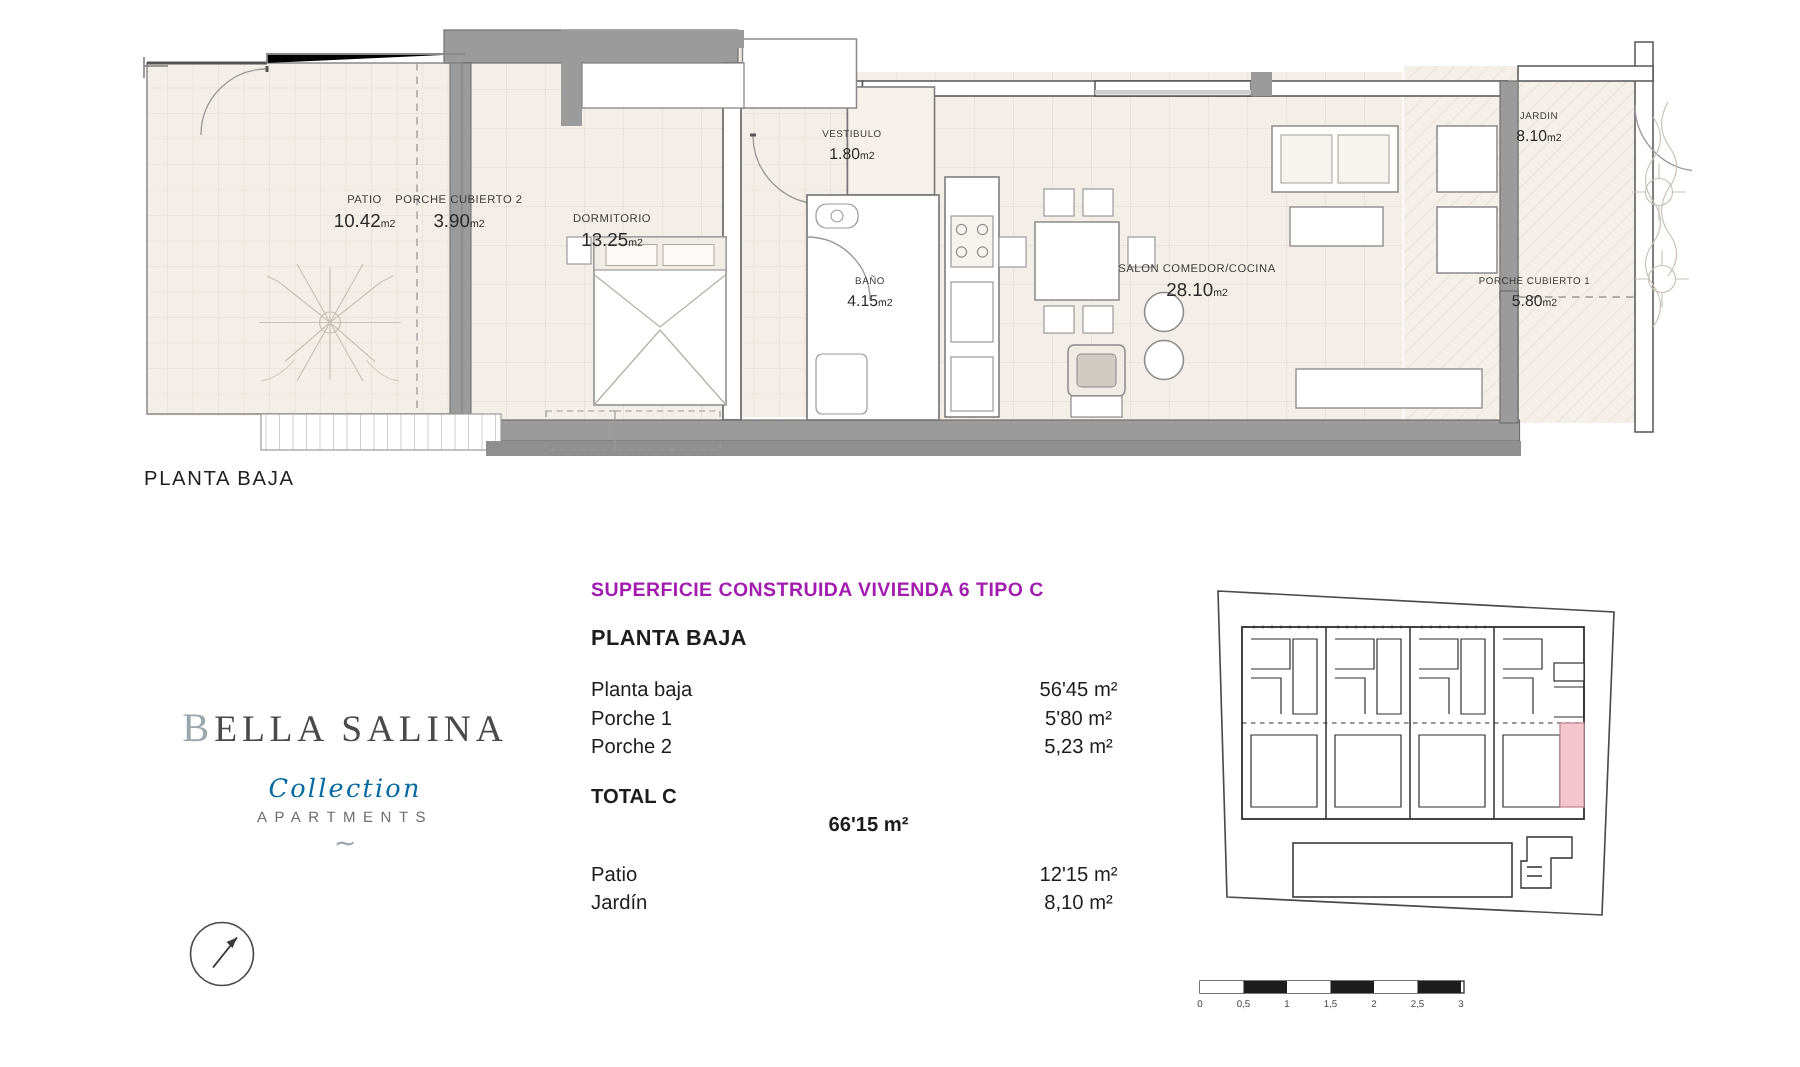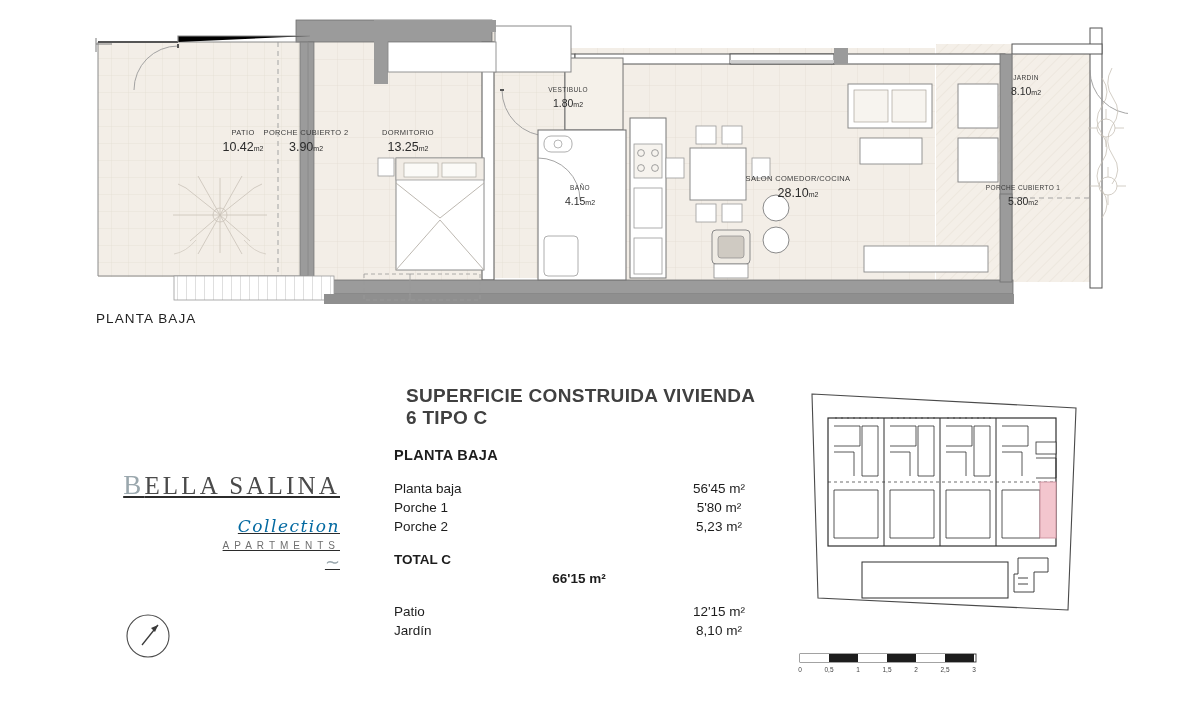--- a/index.html
+++ b/index.html
@@ -64,26 +64,25 @@
   }
 
   
   #spec {
     position: absolute;
     left: 394px;
     top: 385px;
     width: 370px;
   }
   #spec .title {
-    font-size: 19px;
+    font-size: 13px;
     font-weight: bold;
     letter-spacing: 0.3px;
-    color: #404040;
+    color: #a21caf;
     margin-bottom: 18px;
-    margin-left: 12px;
   }
   #spec .subtitle {
     font-size: 14.5px;
     font-weight: bold;
     letter-spacing: 0.3px;
     color: #1d1d1d;
     margin-bottom: 16px;
   }
   .spec-row {
     display: flex;
@@ -95,22 +94,21 @@
   .spec-row .val { text-align: center; min-width: 90px; }
   .spec-row.bold { font-weight: bold; flex-direction: column; }
   .spec-gap { height: 14px; }
 
   
   #logo {
     position: absolute;
     left: 120px;
     top: 470px;
     width: 220px;
-    text-align: right;
-    text-decoration: underline;
+    text-align: center;
   }
   #logo .brand {
     font-size: 25px;
     letter-spacing: 3.2px;
     color: #4a4a4a;
     font-family: "Liberation Serif", serif;
     white-space: nowrap;
   }
   #logo .brand .lead {
     color: #9aa7ad;
@@ -336,21 +334,21 @@
   <div class="room-label" style="left:120px; top:120px; width:90px;">
     <span class="room-name">PATIO</span>
     <span class="room-area"><span>10.42</span><span class="u">m2</span></span>
   </div>
 
   <div class="room-label" style="left:133px; top:120px; width:190px;">
     <span class="room-name">PORCHE CUBIERTO 2</span>
     <span class="room-area"><span>3.90</span><span class="u">m2</span></span>
   </div>
 
-  <div class="room-label" style="left:265px; top:120px; width:130px;">
+  <div class="room-label" style="left:265px; top:133px; width:130px;">
     <span class="room-name">DORMITORIO</span>
     <span class="room-area"><span>13.25</span><span class="u">m2</span></span>
   </div>
 
   <div class="room-label small" style="left:440px; top:78px; width:100px;">
     <span class="room-name">VESTIBULO</span>
     <span class="room-area"><span>1.80</span><span class="u">m2</span></span>
   </div>
 
   <div class="room-label small" style="left:455px; top:176px; width:94px;">

